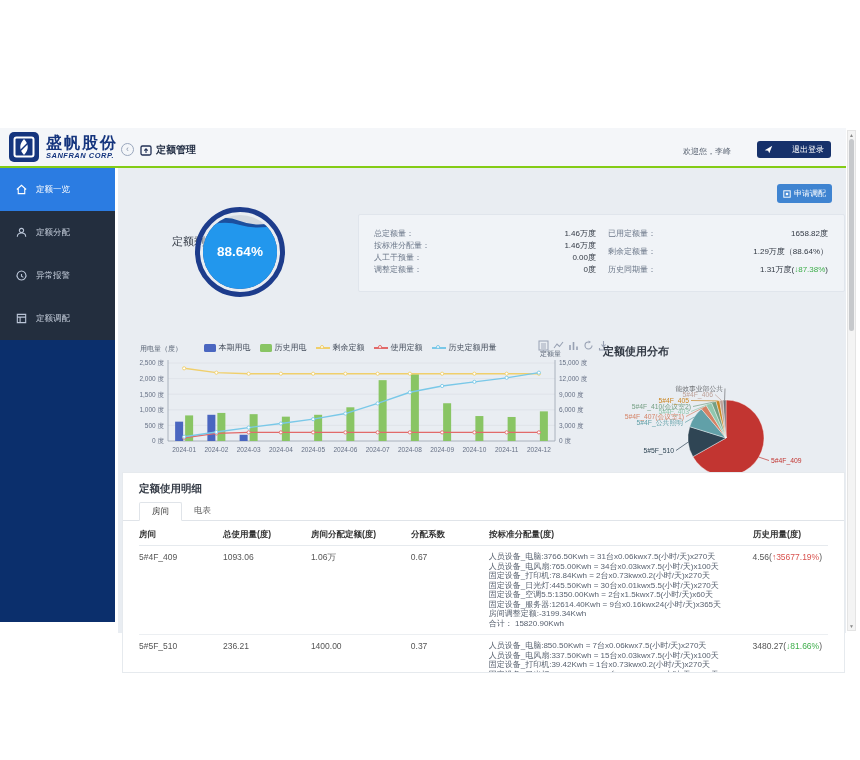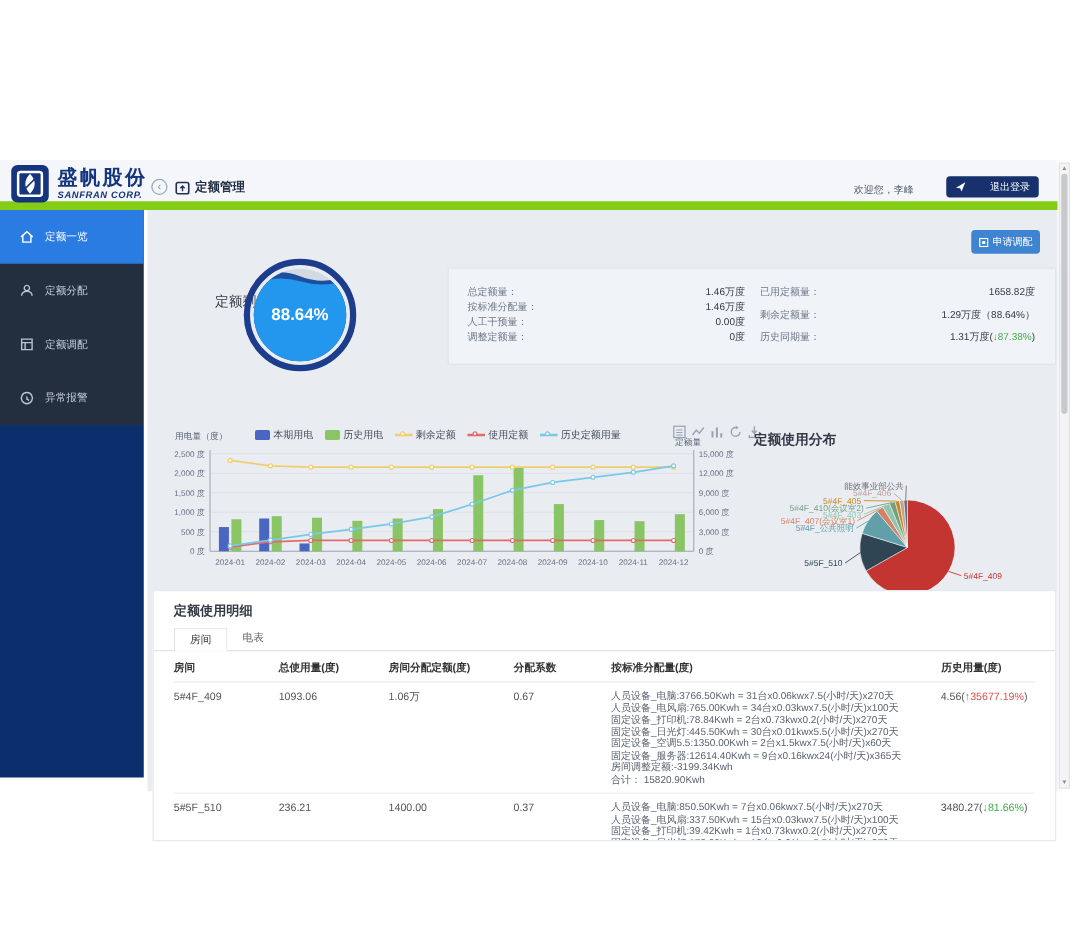--- a/index.html
+++ b/index.html
@@ -2,21 +2,21 @@
 <html><head>
 <meta charset="utf-8">
 <style>
   * { margin:0; padding:0; box-sizing:border-box; }
   html,body { width:860px; height:760px; background:#ffffff; overflow:hidden;
     font-family:"Liberation Sans","DejaVu Sans",sans-serif; }
   .app { position:relative; width:858px; height:505px; margin-top:128px; }
 
   
   .hd { position:absolute; left:0; top:0; width:846px; height:40px; background:#f4f6f9;
-        border-bottom:7px solid #84cc16; }
+        border-bottom:2px solid #84cc16; }
   .logo { position:absolute; left:8px; top:3px; display:flex; align-items:center; gap:6px; }
   .logo-txt .t1 { font-size:16px; font-weight:bold; color:#15357e; letter-spacing:2px; line-height:17px;}
   .logo-txt .t2 { font-size:7.5px; font-weight:bold; font-style:italic; color:#15357e; letter-spacing:.5px;}
   .back-btn { position:absolute; left:121px; top:15px; width:13px; height:13px; border:1px solid #9aa7bd;
       border-radius:50%; color:#8a97ad; font-size:9px; line-height:11px; text-align:center; }
   .mod { position:absolute; left:140px; top:15px; display:flex; align-items:center; gap:4px; }
   .mod-title { font-size:10px; font-weight:bold; color:#222e44; }
   .welcome { position:absolute; right:115px; top:18px; font-size:8px; color:#555f6e; }
   .logout { position:absolute; right:15px; top:13px; height:17px; background:#16316b; border-radius:3px;
       color:#fff; font-size:8px; display:flex; align-items:center; gap:19px; padding:0 7px; cursor:pointer;}
@@ -140,29 +140,29 @@
         <span>定额一览</span>
       </div>
       <div class="menu-item">
         <svg width="13" height="13" viewBox="0 0 14 14">
           <path d="M7 2.5 A2.3 2.3 0 1 1 6.99 2.5 M2.5 11.5 C2.5 8.8 4.5 7.6 7 7.6 C9.5 7.6 11.5 8.8 11.5 11.5" fill="none" stroke="#b9c4d6" stroke-width="1.2"></path>
         </svg>
         <span>定额分配</span>
       </div>
       <div class="menu-item">
         <svg width="13" height="13" viewBox="0 0 14 14">
+          <path d="M7 2.2 A4.8 4.8 0 1 1 6.99 2.2 M7 5.5 V7.8 L9 9" fill="none" stroke="#b9c4d6" stroke-width="1.2"></path>
+        </svg>
+        <span>异常报警</span>
+      </div>
+      <div class="menu-item">
+        <svg width="13" height="13" viewBox="0 0 14 14">
           <path d="M2.5 2.5 H11.5 V11.5 H2.5 Z M2.5 5.5 H11.5 M5.5 5.5 V11.5" fill="none" stroke="#b9c4d6" stroke-width="1.2"></path>
         </svg>
         <span>定额调配</span>
-      </div>
-      <div class="menu-item">
-        <svg width="13" height="13" viewBox="0 0 14 14">
-          <path d="M7 2.2 A4.8 4.8 0 1 1 6.99 2.2 M7 5.5 V7.8 L9 9" fill="none" stroke="#b9c4d6" stroke-width="1.2"></path>
-        </svg>
-        <span>异常报警</span>
       </div>
     </div>
   <div class="side-lower"></div>
 
   <div class="content">
     <div class="apply-btn">
       <svg width="8" height="8" viewBox="0 0 10 10">
         <rect x="1" y="1" width="8" height="8" fill="none" stroke="#fff" stroke-width="1.2"></rect>
         <rect x="3.5" y="3.5" width="3" height="3" fill="#fff"></rect>
       </svg>

